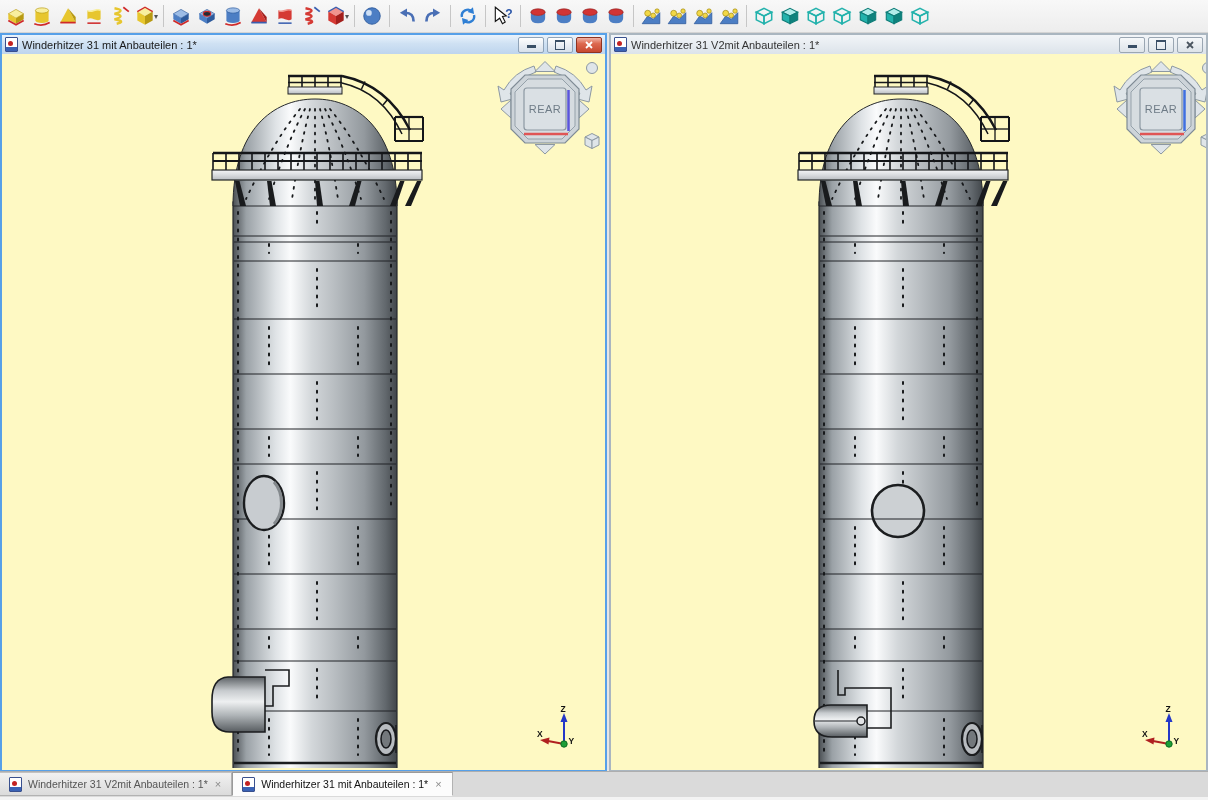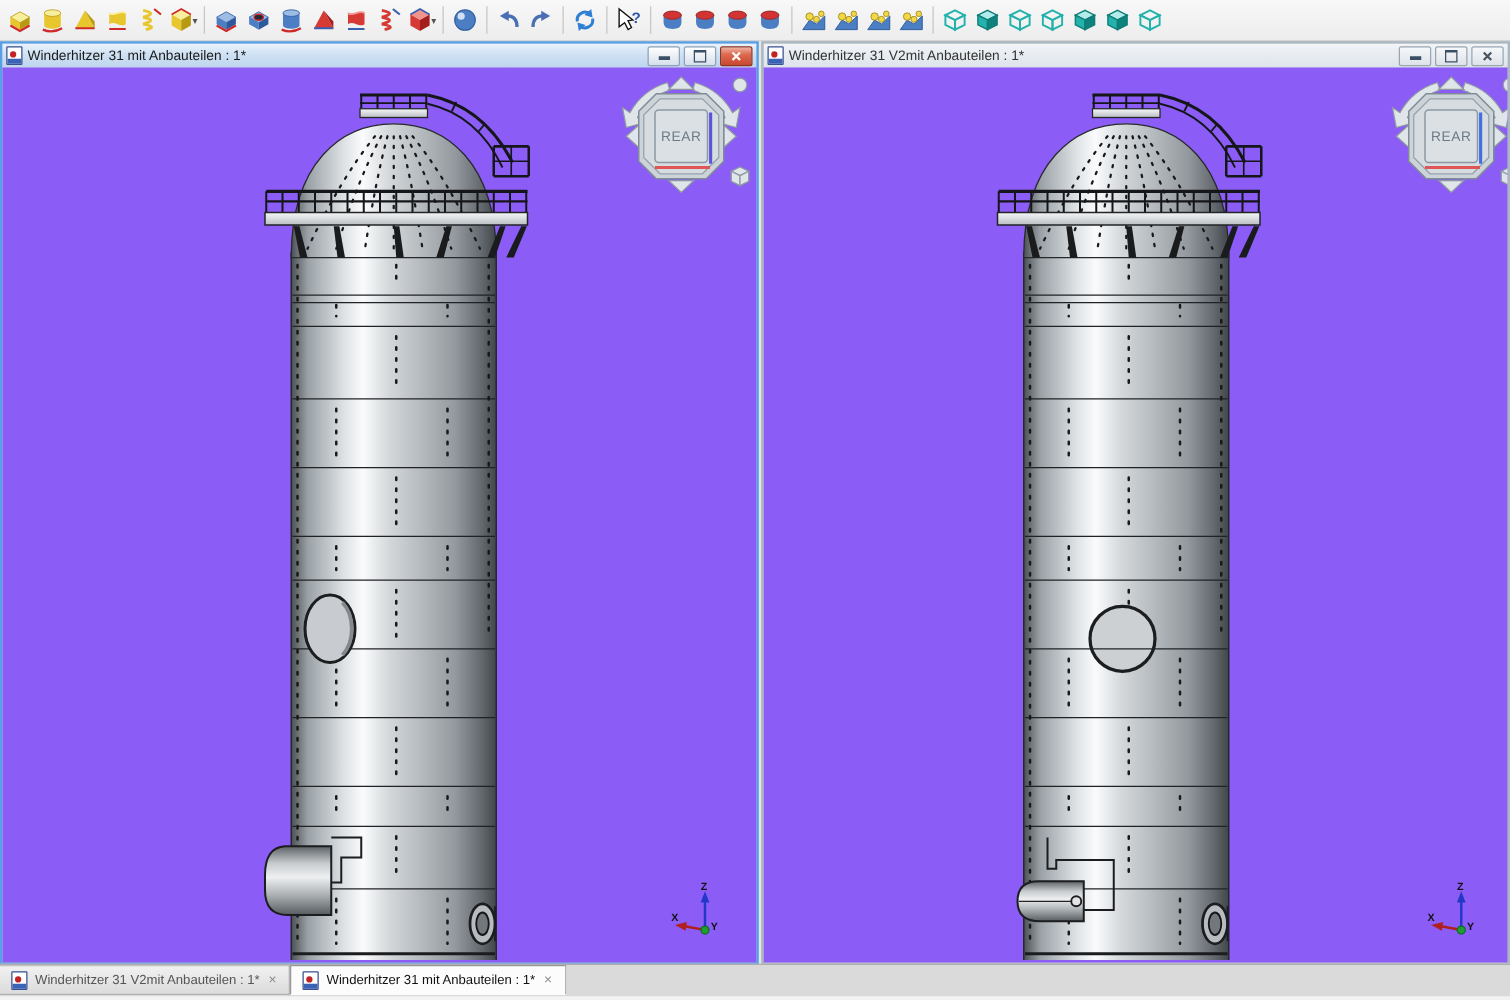--- a/index.html
+++ b/index.html
@@ -36,21 +36,21 @@
   .wbtn{width:24px;height:14px;border:1px solid #8fa3b8;border-radius:2px;
     background:linear-gradient(#fefefe,#d7e0eb);display:flex;align-items:center;
     justify-content:center;margin-left:3px;}
   .win.inactive .wbtn{border-color:#9aa6b2;background:linear-gradient(#f6f8fa,#dde3e9);}
   .wbtn.close{color:#4a5560;}
   .win.active .wbtn.close{background:linear-gradient(#f0b2a4,#dd6950 40%,#c74830);
     border-color:#8d3322;color:#fff;}
   .g-min{width:9px;height:3px;background:#3a4f66;margin-top:4px;}
   .g-rest{width:8px;height:7px;border:1px solid #3a4f66;border-top-width:2px;}
 
-  .client{position:absolute;left:0;right:0;top:19px;bottom:0;background:#8b5cf6;overflow:hidden;}
+  .client{position:absolute;left:0;right:0;top:19px;bottom:0;background:#fef9c3;overflow:hidden;}
   .towersvg{position:absolute;left:0;top:0;}
 
   
   .navwidget{position:absolute;top:3px;width:112px;height:100px;}
   .nav-right-pos{right:-10px;} .nav-left-pos{right:5px;}
   .nw-shape{fill:#dfe5e9;stroke:#8c98a2;stroke-width:1;}
   .nw-oct-outer{fill:#cdd4d9;stroke:#7f8b95;stroke-width:1.2;}
   .nw-oct-inner{fill:#d6dce0;stroke:#95a1aa;stroke-width:1;}
   .nw-face{fill:#dae0e4;stroke:#8c98a2;stroke-width:1.2;}
   .nw-label{font-size:11px;fill:#6e7b86;letter-spacing:.5px;text-anchor:middle;

